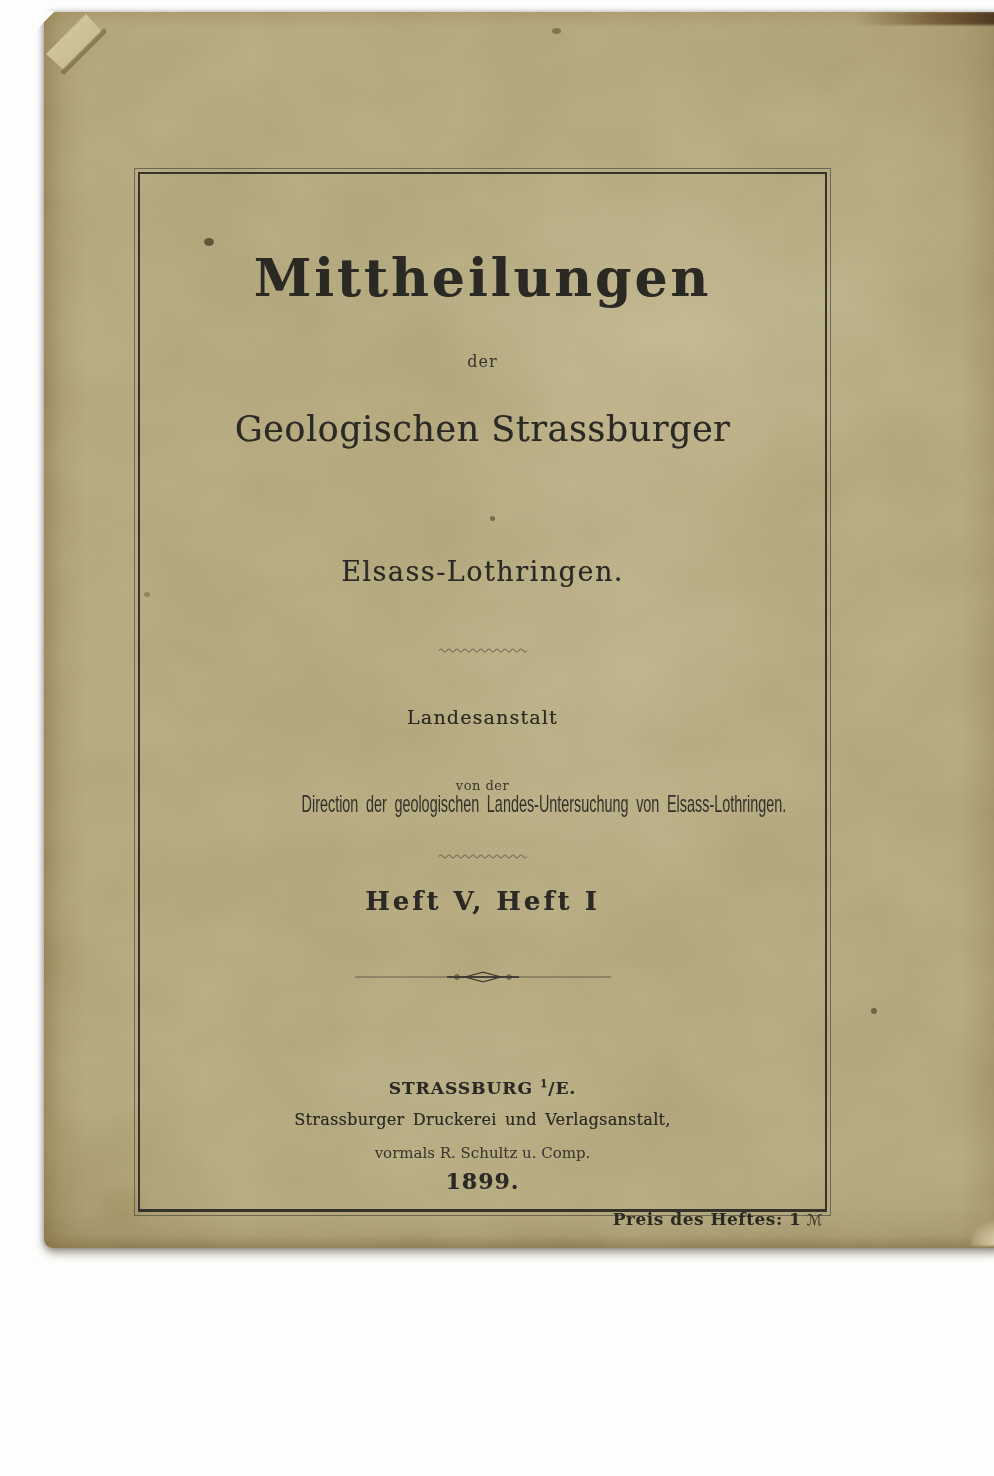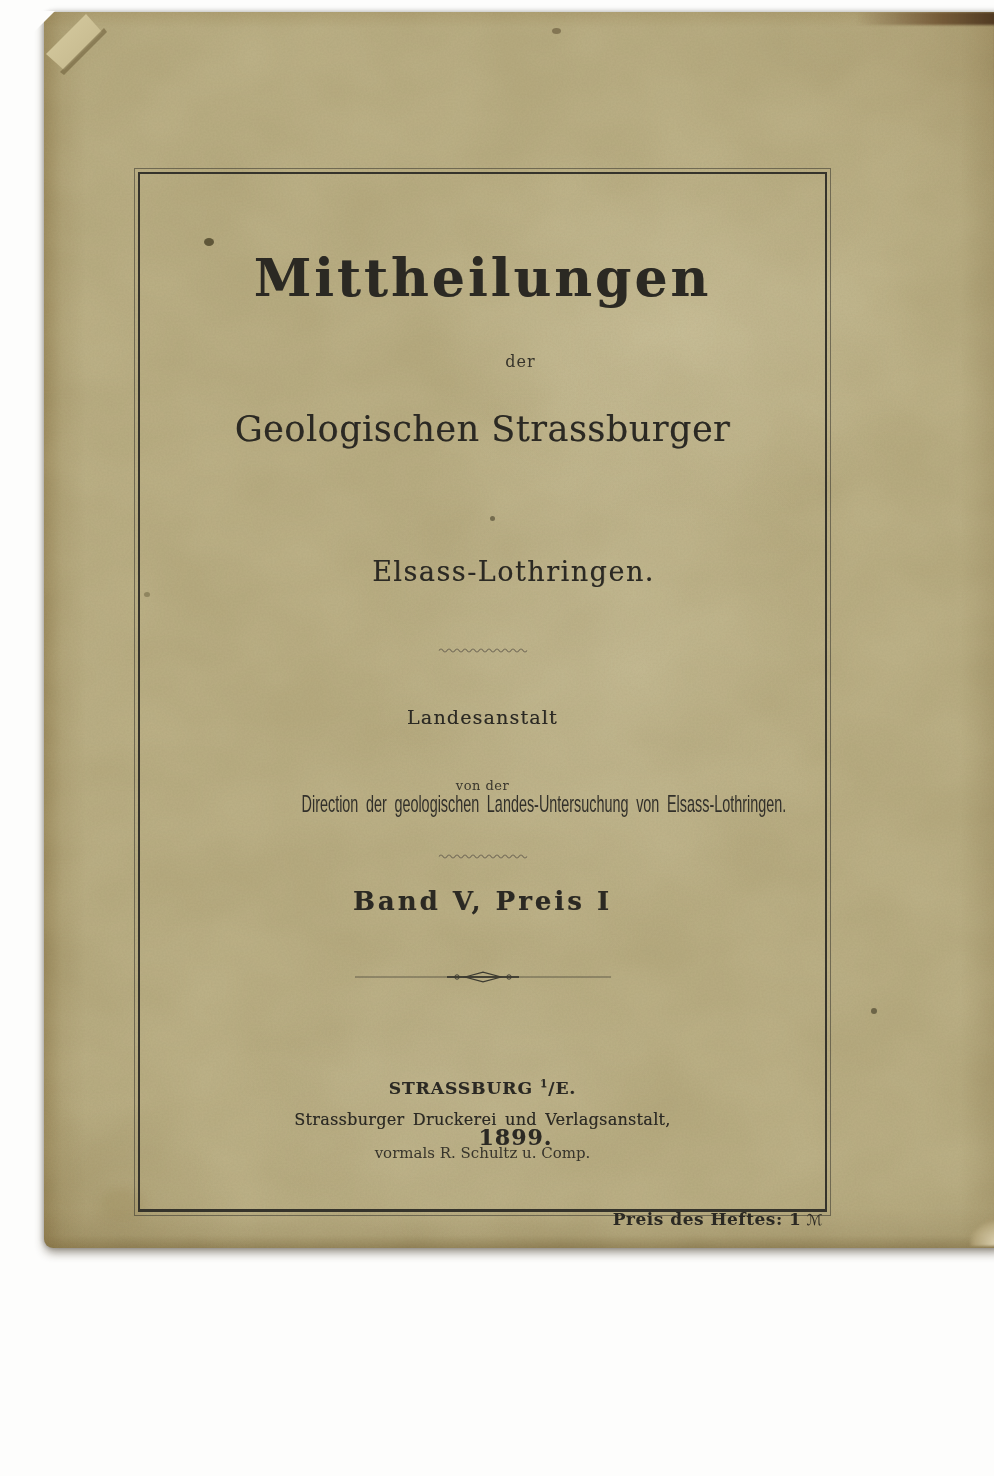--- a/index.html
+++ b/index.html
@@ -76,38 +76,38 @@
   
   .frame{
     position:absolute;left:94px;top:160px;width:685px;height:1035px;
     border:2px solid #35332b;border-bottom-width:3px;
     outline:1px solid rgba(53,51,43,.55);outline-offset:3px;
     z-index:3;
   }
   .line{position:absolute;left:0;width:100%;text-align:center;line-height:1;color:#2b2923;white-space:nowrap;}
   .ink{text-shadow:0.3px 0.3px 0.5px rgba(43,41,35,.45);}
   .main-title{top:78px;font-size:52px;font-weight:bold;letter-spacing:3px;}
-  .small-word-der{top:180px;font-size:16px;letter-spacing:1px;color:rgba(43,41,35,.92);padding-left:38px;}
+  .small-word-der{top:180px;font-size:16px;letter-spacing:1px;color:rgba(43,41,35,.92);}
   .institution{top:238px;font-size:35px;letter-spacing:.5px;}
   .small-word-von{top:328px;font-size:14px;letter-spacing:1px;color:rgba(43,41,35,.92);}
-  .region{top:384px;font-size:27px;letter-spacing:1.5px;padding-left:31px;}
+  .region{top:384px;font-size:27px;letter-spacing:1.5px;}
   .rule-squiggle-1{top:464px;}
   .rule-squiggle-2{top:670px;}
   .rule-wrap{position:absolute;left:0;width:100%;text-align:center;}
   .herausgegeben{top:534px;font-size:19px;letter-spacing:1.2px;}
   .von-der{top:605px;font-size:13px;letter-spacing:.5px;color:rgba(43,41,35,.9);}
   .direction{top:618px;font-size:24px;font-weight:normal;font-family:"Liberation Sans", sans-serif;color:#32302a;}
   .direction .condense{display:inline-block;transform:scaleX(.6);transform-origin:50% 50%;word-spacing:6px;}
   .volume{top:714px;font-size:26px;font-weight:bold;letter-spacing:3px;}
   .rule-diamond{top:792px;}
   .city{top:904px;font-size:17px;font-weight:bold;letter-spacing:1px;}
   .city sup{font-size:62%;vertical-align:super;}
   .printer{top:938px;font-size:16px;letter-spacing:.3px;word-spacing:3px;}
   .printer-former{top:972px;font-size:15px;color:rgba(43,41,35,.92);}
-  .year{top:952px;font-size:22px;font-weight:bold;letter-spacing:1px;padding-left:33px;}
+  .year{top:996px;font-size:22px;font-weight:bold;letter-spacing:1px;}
   
   .price-line{
     position:absolute;left:94px;top:1199px;width:685px;text-align:right;z-index:3;
     font-size:17px;font-weight:bold;letter-spacing:.5px;color:#2b2923;white-space:nowrap;line-height:1;
   }
   .price-line .mark{font-family:"DejaVu Sans", sans-serif;font-style:italic;font-weight:normal;font-size:15px;margin-left:5px;}
   svg.orn{vertical-align:middle;}
 </style>
 </head>
 <body>
@@ -169,21 +169,21 @@
     <div class="line direction">
       <span class="condense">Direction der geologischen Landes-Untersuchung von Elsass-Lothringen.</span>
     </div>
 
     <div class="rule-wrap rule-squiggle-2">
       <svg class="orn" width="90" height="10" viewBox="0 0 90 10" xmlns="http://www.w3.org/2000/svg">
         <path d="M1,6.5 Q3,3.5 5,6.5 T9,6.5 T13,6.5 T17,6.5 T21,6.5 T25,6.5 T29,6.5 T33,6.5 T37,6.5 T41,6.5 T45,6.5 T49,6.5 T53,6.5 T57,6.5 T61,6.5 T65,6.5 T69,6.5 T73,6.5 T77,6.5 T81,6.5 T85,6.5 T89,6.5" fill="none" stroke="#6a6352" stroke-width="1.1" opacity=".9"></path>
       </svg>
     </div>
 
-    <div class="line volume ink">Band V, Preis I</div>
+    <div class="line volume ink">Heft V, Heft I</div>
 
     <div class="rule-wrap rule-diamond">
       <svg class="orn" width="256" height="14" viewBox="0 0 256 14" xmlns="http://www.w3.org/2000/svg">
         <path d="M0,7 H256" stroke="#3c3a30" stroke-width="0.8" opacity=".85"></path>
         <path d="M92,7 H164" stroke="#3c3a30" stroke-width="1.8" opacity=".9"></path>
         <path d="M110,7 L128,2.2 L146,7 L128,11.8 Z" fill="none" stroke="#3c3a30" stroke-width="1.2"></path>
         <circle cx="102" cy="7" r="2.2" fill="none" stroke="#3c3a30" stroke-width="1"></circle>
         <circle cx="154" cy="7" r="2.2" fill="none" stroke="#3c3a30" stroke-width="1"></circle>
       </svg>
     </div>

